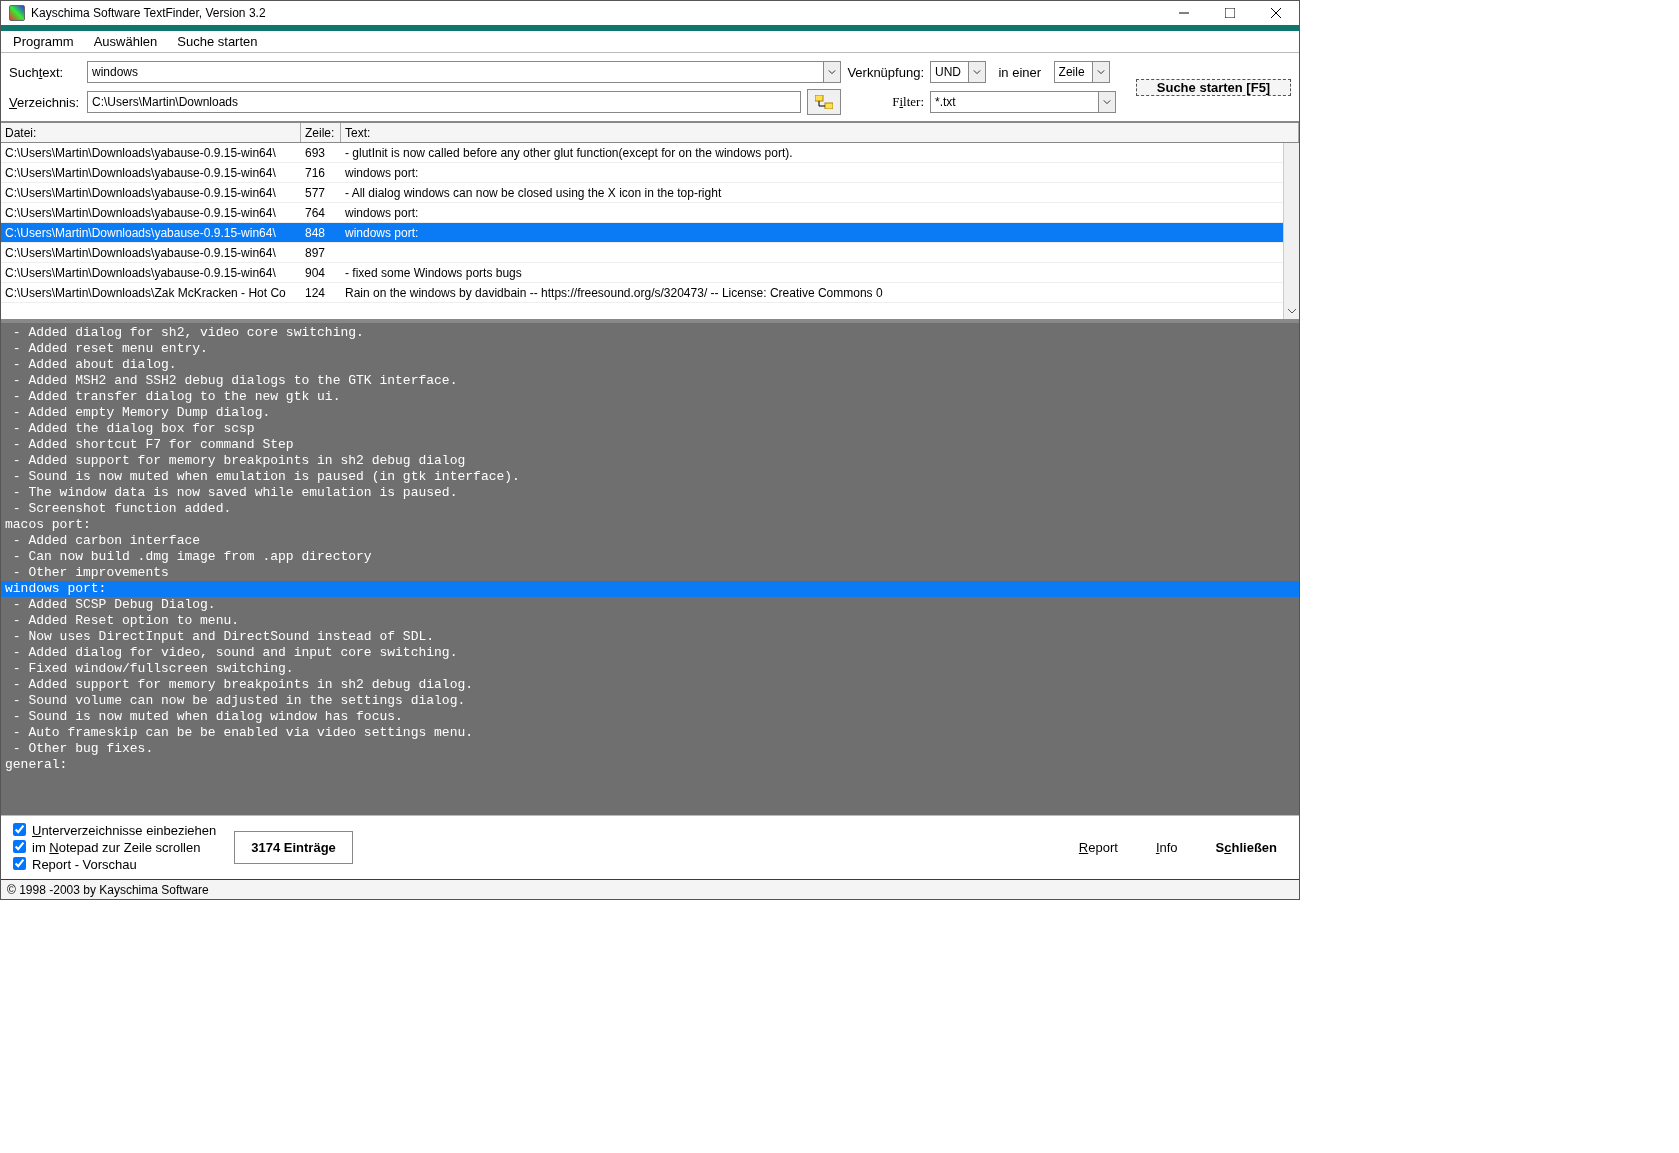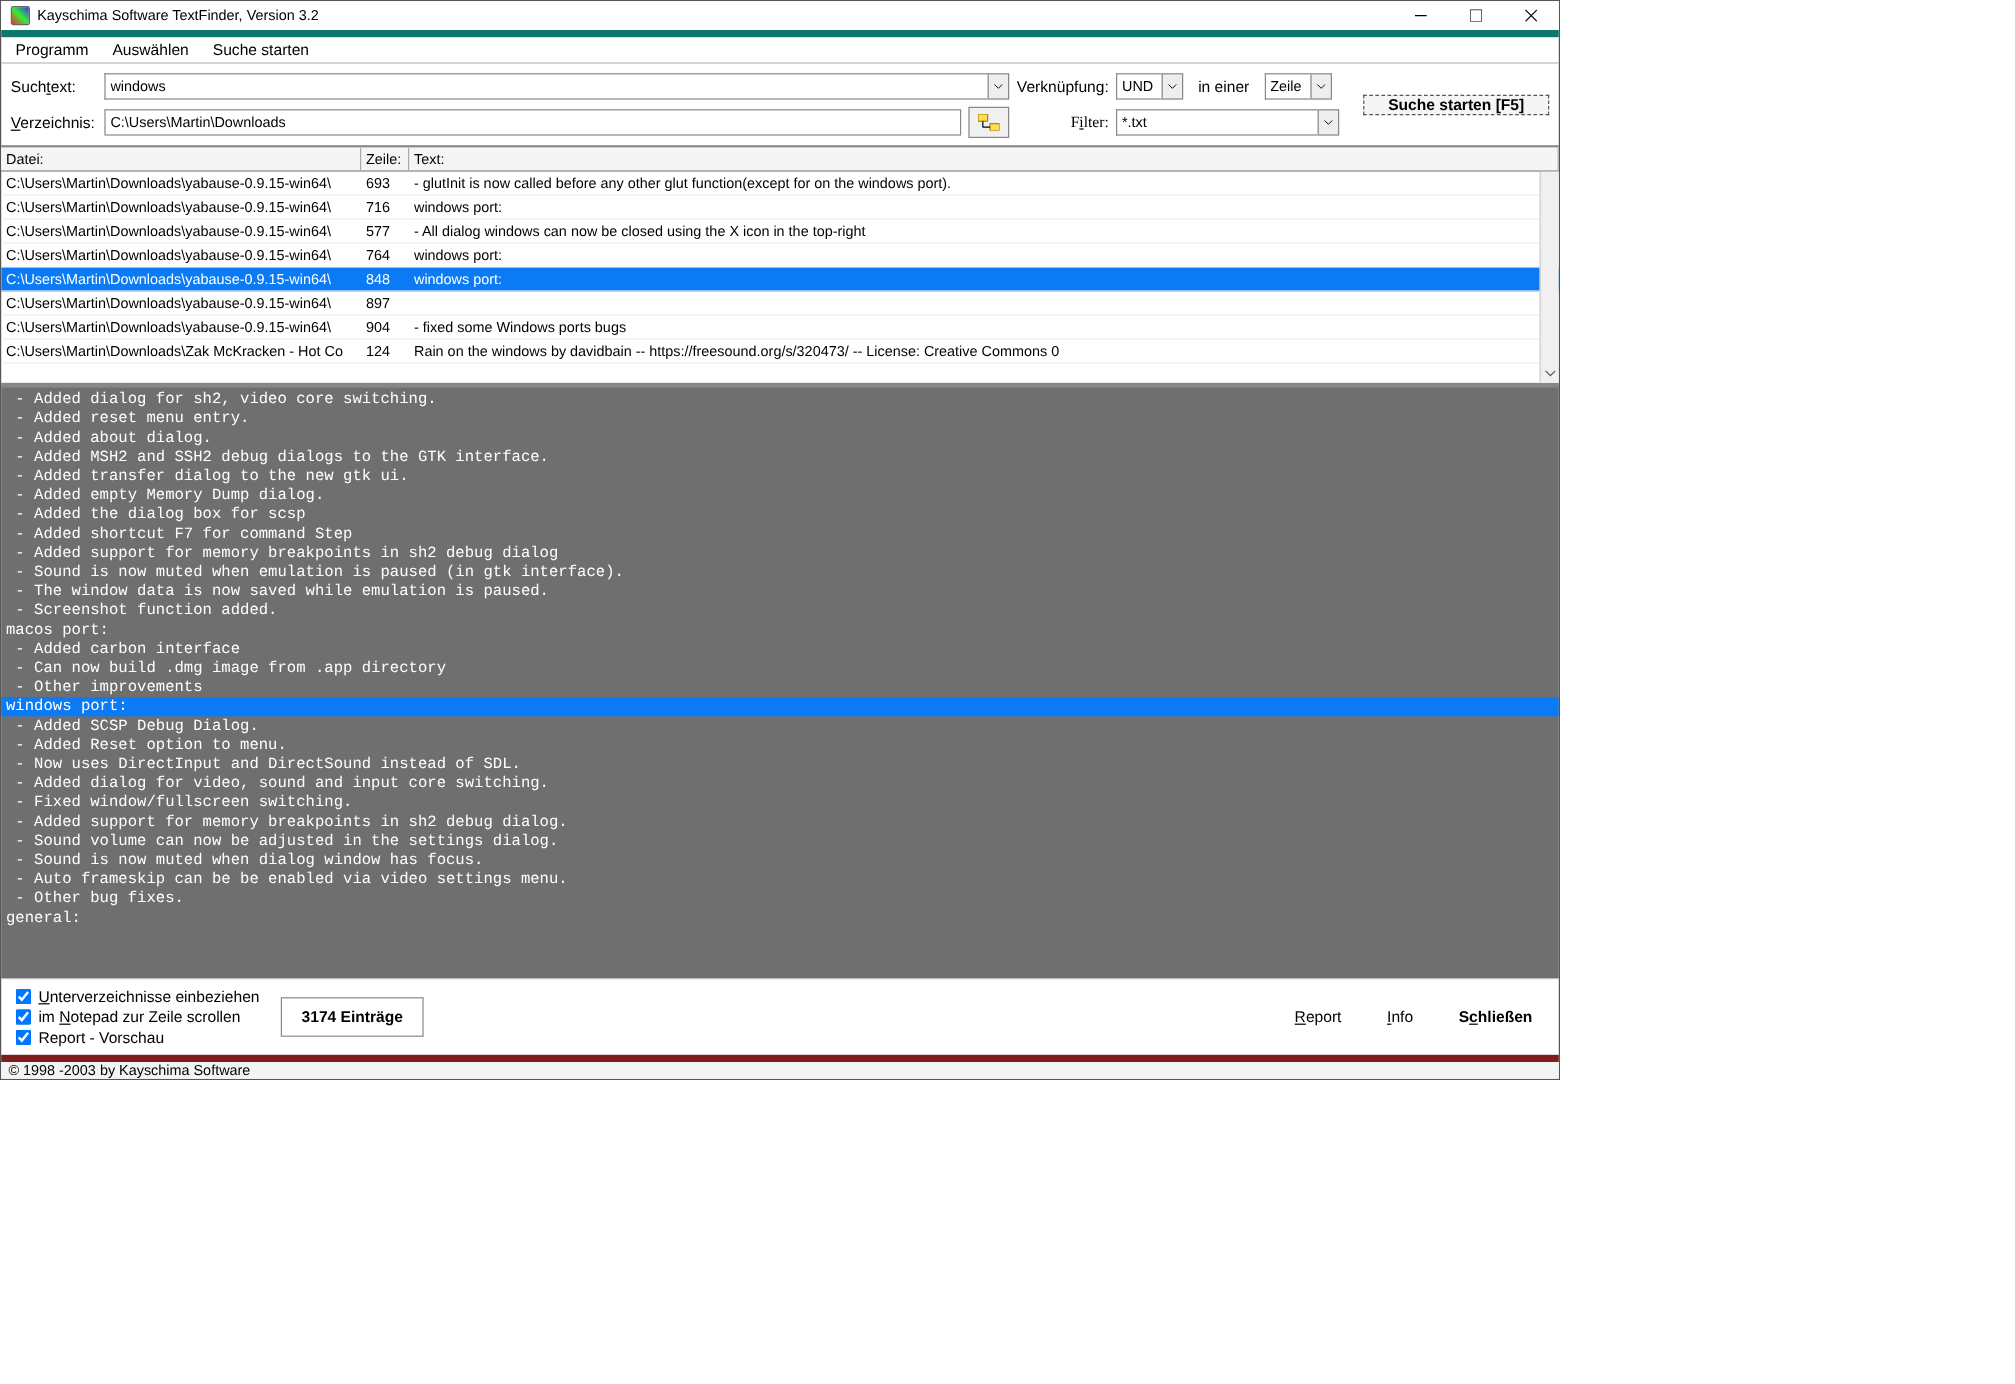--- a/index.html
+++ b/index.html
@@ -148,31 +148,31 @@
   
   .bottombar {
     border-top: 1px solid #bbb;
     padding: 6px 12px;
     display: flex;
     align-items: center;
     gap: 18px;
     height: 64px;
   }
   .checks { display:flex; flex-direction:column; gap:2px;}
-  .checks label { display:flex; align-items:center; gap:6px; font-size:13px;}
+  .checks label { display:flex; gap:6px; font-size:13px;}
   .checks input { width:13px; height:13px;}
   .entries {
     border:1px solid #888; padding:8px 16px; font-weight:bold; font-size:13px;
   }
   .bottombar .spacer { flex:1;}
   .linkbtn { font-size:13px; padding:4px 10px;}
   .linkbtn u { text-decoration: underline;}
   
   .statusbar {
-    border-top:6px solid #7f1d1d;
+    border-top:1px solid #7f1d1d;
     height:20px;
     display:flex; align-items:center;
     padding-left:6px;
     font-size:12px;
     background:#f4f4f4;
   }
 </style>
 </head>
 <body>
 

